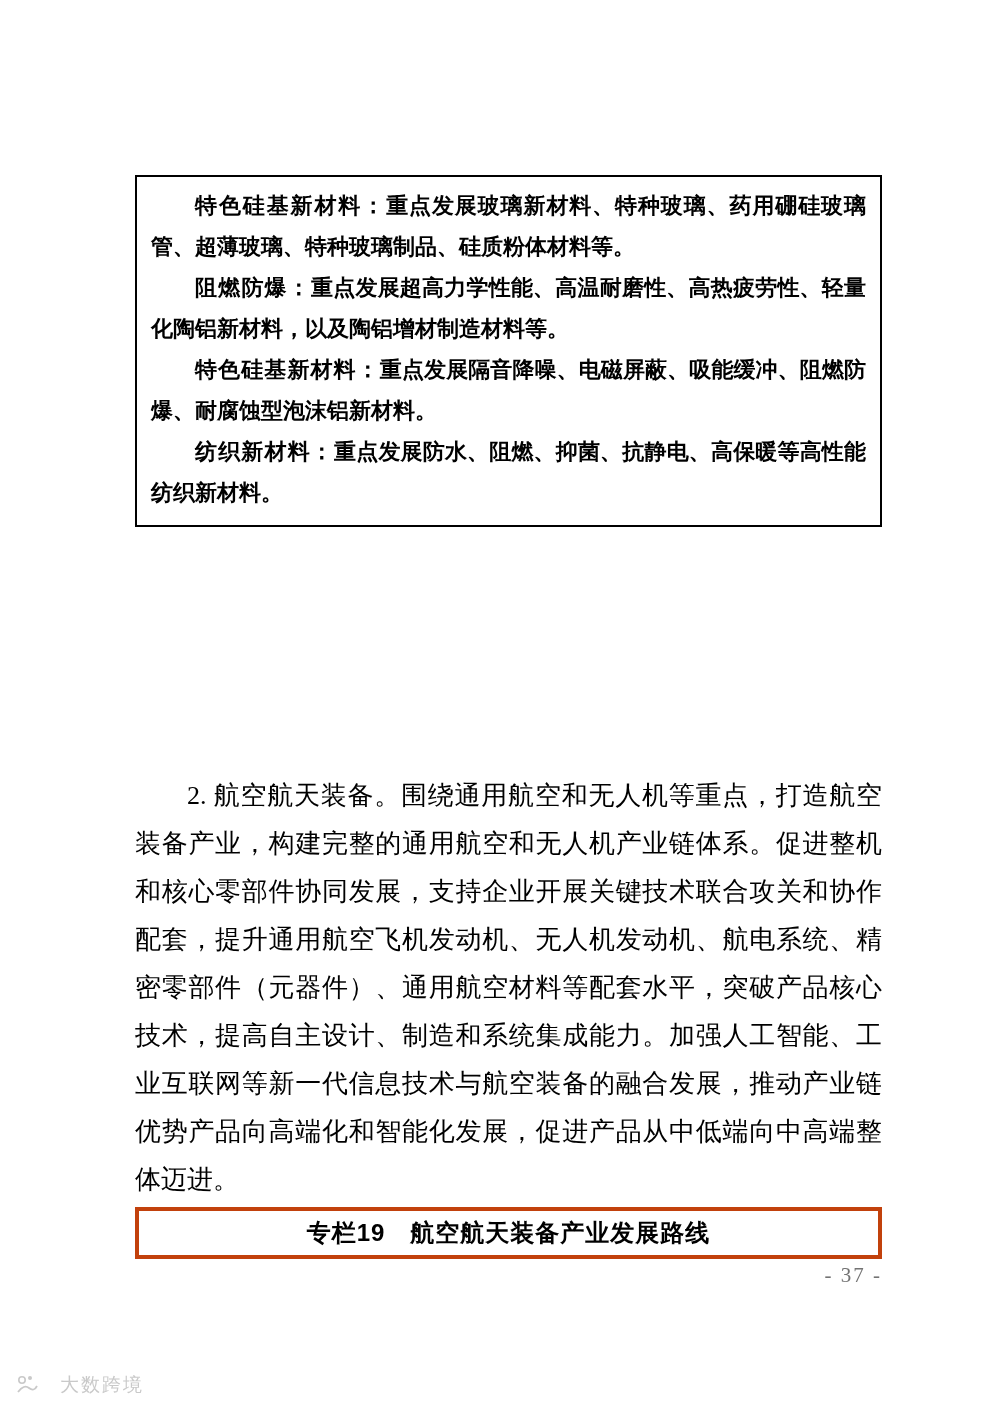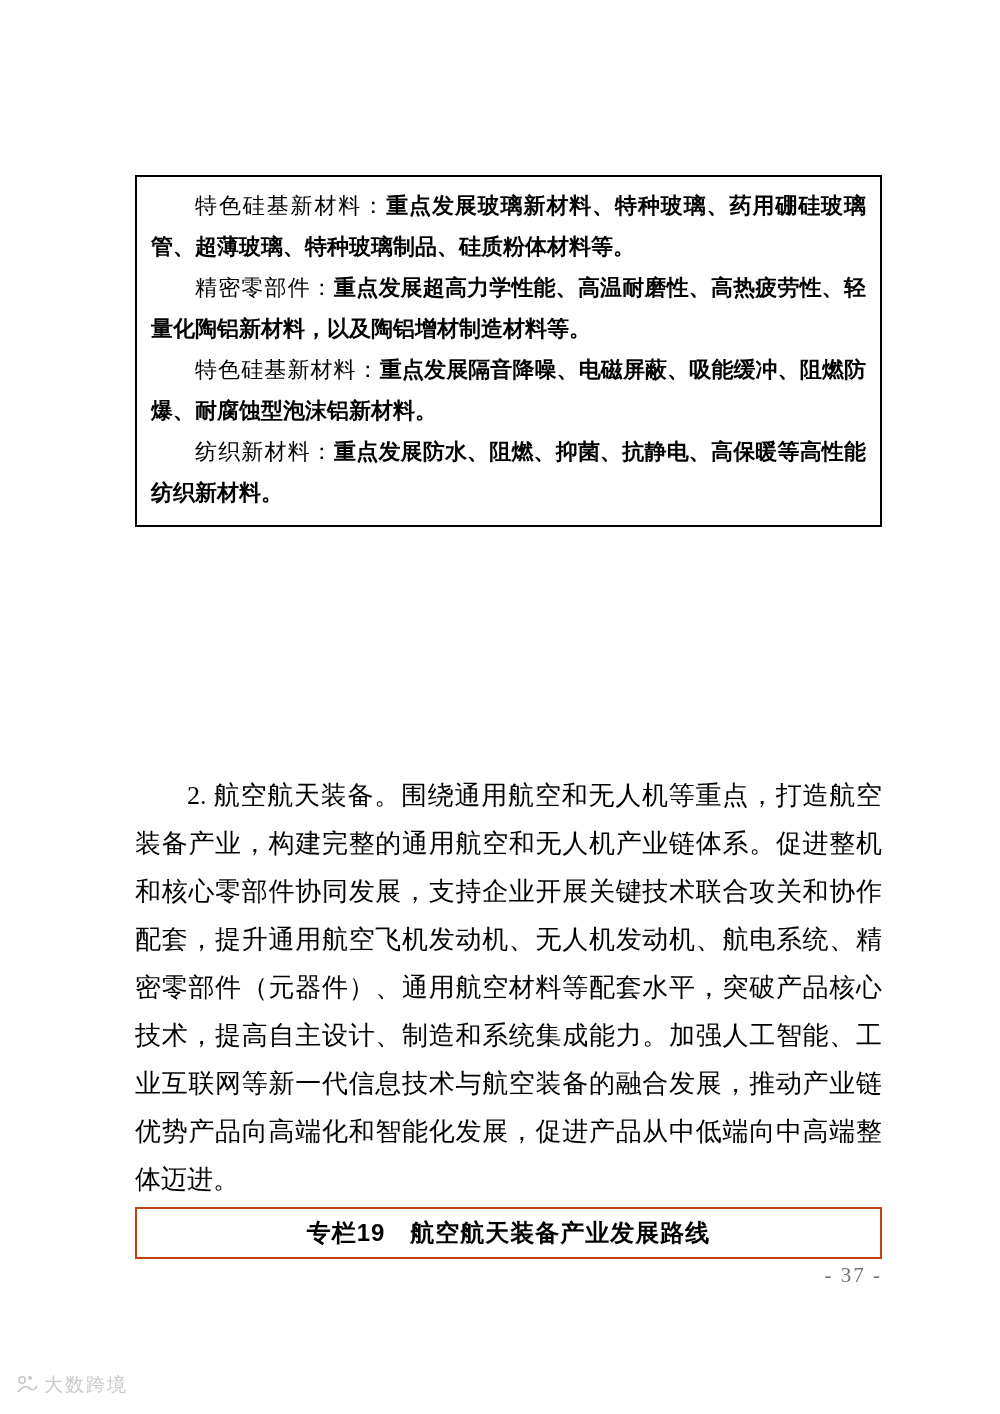--- a/index.html
+++ b/index.html
@@ -27,21 +27,21 @@
   }
   .box-para {
     font-size: 22px;
     line-height: 41px;
     text-align: justify;
     text-indent: 2em;
     color: #000000;
   }
   .box-para .label {
     font-family: "Liberation Serif", serif;
-    font-weight: 400;
+    font-weight: 700;
     letter-spacing: 1px;
   }
   .box-para .content {
     font-family: "Liberation Sans", sans-serif;
     font-weight: 700;
   }
 
   
   .body-para {
     position: absolute;
@@ -53,21 +53,21 @@
     text-indent: 2em;
     font-family: "Liberation Serif", serif;
     color: #000000;
   }
 
   
   .column-box {
     position: absolute;
     left: 135px; top: 1207px;
     width: 747px; height: 52px;
-    border: 2px solid #c2410c;
+    border: 4px solid #c2410c;
     display: flex; align-items: center; justify-content: center;
     font-family: "Liberation Sans", sans-serif;
     font-weight: 700;
     font-size: 24px;
     letter-spacing: 1px;
     background: #ffffff;
   }
 
   
   .page-number {
@@ -76,39 +76,39 @@
     font-size: 21px;
     letter-spacing: 2px;
     font-family: "Liberation Serif", serif;
     color: #737373;
   }
 
   
   .watermark {
     position: absolute;
     left: 14px; top: 1372px;
-    display: flex; align-items: center; gap: 4px;
+    display: flex; align-items: center; gap: 20px;
     color: #c9c9c9;
   }
   .wm-icon { display: inline-flex; }
   .wm-text {
     font-size: 19px;
     font-family: "Liberation Sans", sans-serif;
     color: #c9c9c9;
     letter-spacing: 2px;
   }
 </style>
 </head>
 <body>
 
 <div class="page">
 
   <div class="materials-box">
     <p class="box-para"><span class="label">特色硅基新材料：</span><span class="content">重点发展玻璃新材料、特种玻璃、药用硼硅玻璃管、超薄玻璃、特种玻璃制品、硅质粉体材料等。</span></p>
-    <p class="box-para"><span class="label">精密零部件：</span><span class="content">重点发展超高力学性能、高温耐磨性、高热疲劳性、轻量化陶铝新材料，以及陶铝增材制造材料等。</span></p>
+    <p class="box-para"><span class="label">阻燃防爆：</span><span class="content">重点发展超高力学性能、高温耐磨性、高热疲劳性、轻量化陶铝新材料，以及陶铝增材制造材料等。</span></p>
     <p class="box-para"><span class="label">特色硅基新材料：</span><span class="content">重点发展隔音降噪、电磁屏蔽、吸能缓冲、阻燃防爆、耐腐蚀型泡沫铝新材料。</span></p>
     <p class="box-para"><span class="label">纺织新材料：</span><span class="content">重点发展防水、阻燃、抑菌、抗静电、高保暖等高性能纺织新材料。</span></p>
   </div>
 
   <p class="body-para">2. 航空航天装备。围绕通用航空和无人机等重点，打造航空装备产业，构建完整的通用航空和无人机产业链体系。促进整机和核心零部件协同发展，支持企业开展关键技术联合攻关和协作配套，提升通用航空飞机发动机、无人机发动机、航电系统、精密零部件（元器件）、通用航空材料等配套水平，突破产品核心技术，提高自主设计、制造和系统集成能力。加强人工智能、工业互联网等新一代信息技术与航空装备的融合发展，推动产业链优势产品向高端化和智能化发展，促进产品从中低端向中高端整体迈进。</p>
 
   <div class="column-box">
     <span>专栏19　航空航天装备产业发展路线</span>
   </div>
 

